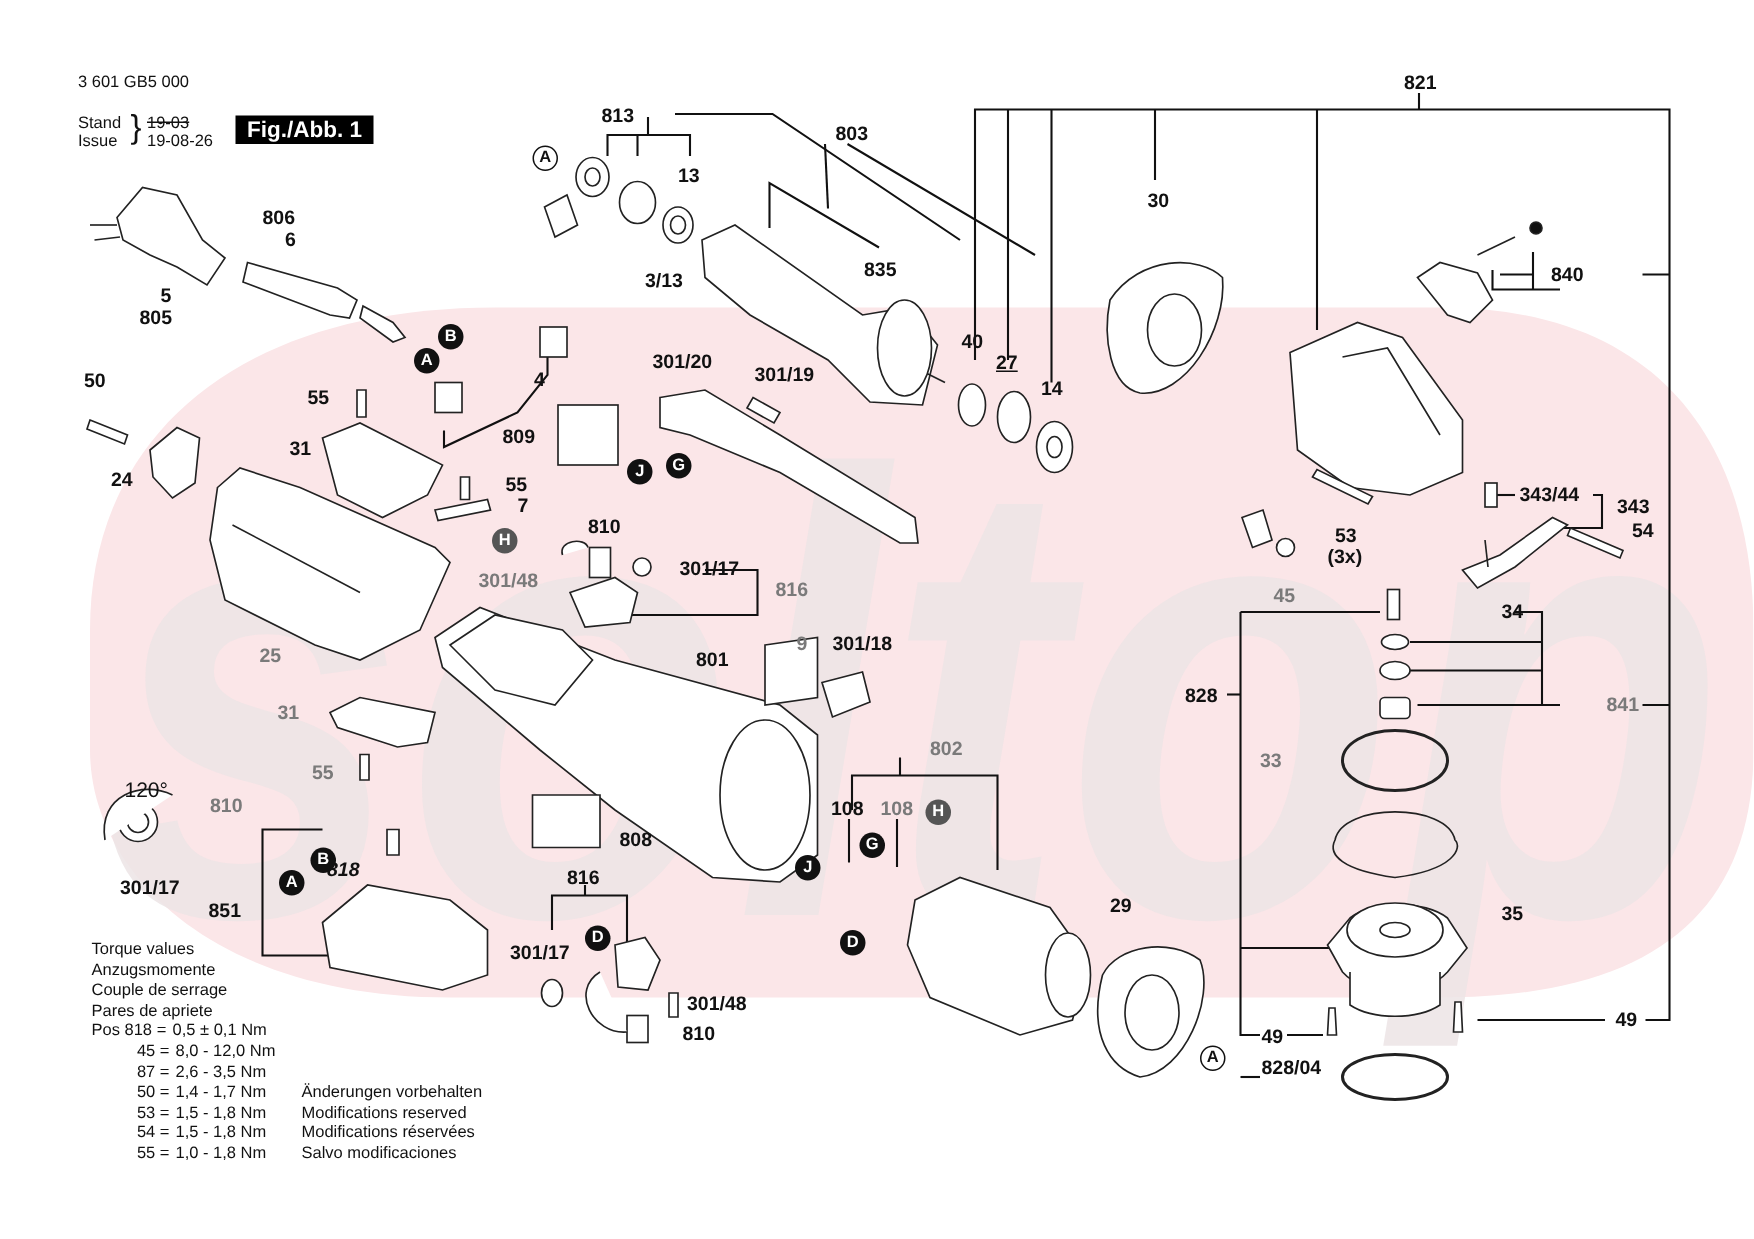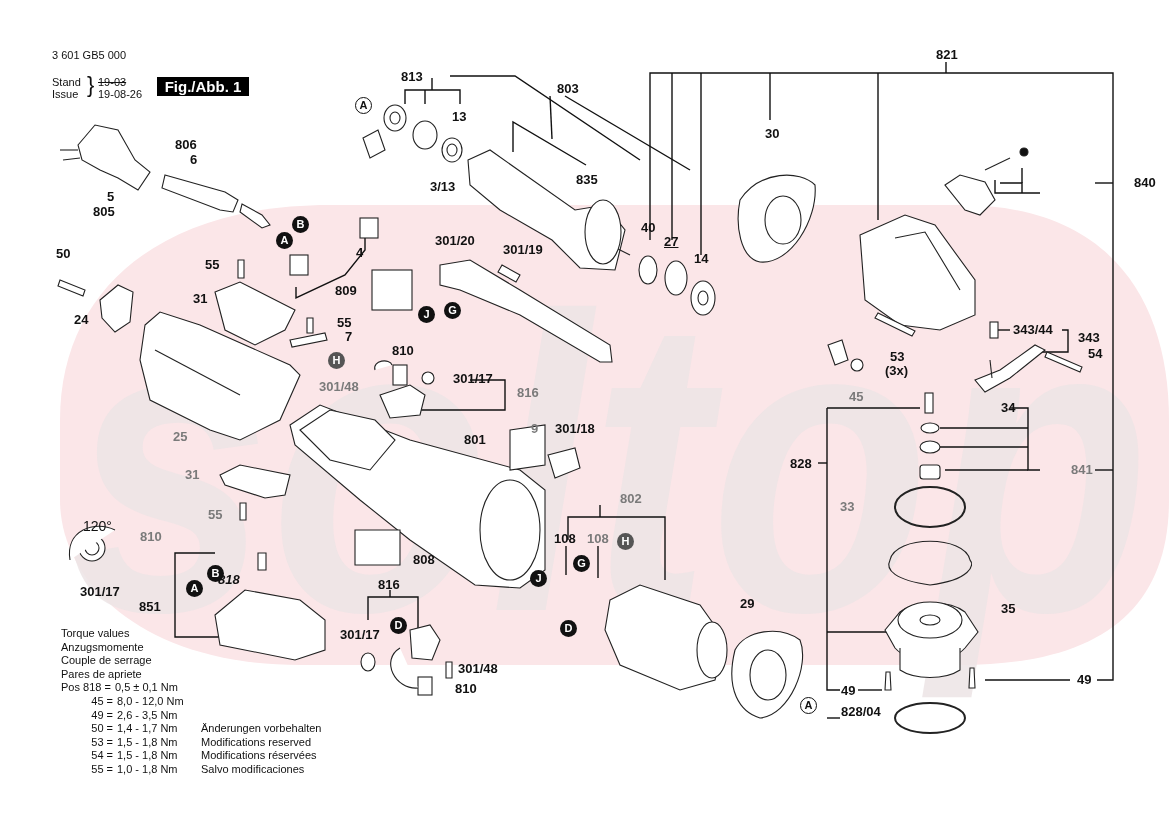--- a/index.html
+++ b/index.html
@@ -255,21 +255,21 @@
 <div class="lbl" style="left:378px;top:578px;">816</div>
 <div class="lbl" style="left:340px;top:628px;">301/17</div>
 <div class="lbl" style="left:458px;top:662px;">301/48</div>
 <div class="lbl" style="left:455px;top:682px;">810</div>
 <div class="lbl" style="left:740px;top:597px;">29</div>
 <div class="lbl" style="left:936px;top:48px;">821</div>
 <div class="lbl" style="left:765px;top:127px;">30</div>
 <div class="lbl" style="left:641px;top:221px;">40</div>
 <div class="lbl" style="left:664px;top:235px;text-decoration:underline;">27</div>
 <div class="lbl" style="left:694px;top:252px;">14</div>
-<div class="lbl" style="left:1134px;top:176px;">840</div>
+<div class="lbl" style="left:1034px;top:176px;">840</div>
 <div class="lbl" style="left:890px;top:350px;">53</div>
 <div class="lbl" style="left:885px;top:364px;">(3x)</div>
 <div class="lbl gray" style="left:849px;top:390px;">45</div>
 <div class="lbl" style="left:1013px;top:323px;">343/44</div>
 <div class="lbl" style="left:1078px;top:331px;">343</div>
 <div class="lbl" style="left:1088px;top:347px;">54</div>
 <div class="lbl" style="left:1001px;top:401px;">34</div>
 <div class="lbl" style="left:790px;top:457px;">828</div>
 <div class="lbl gray" style="left:1071px;top:463px;">841</div>
 <div class="lbl gray" style="left:840px;top:500px;">33</div>
@@ -300,21 +300,21 @@
   <div>Pares de apriete</div>
   <div class="trow" style="margin-left:-6px;">
       <span class="k" style="width:54px;text-align:left;padding-right:0;margin-left:6px;">Pos 818 =</span>
       <span>0,5 ± 0,1 Nm</span>
     </div>
   <div class="trow">
       <span class="k">45 =</span>
       <span>8,0 - 12,0 Nm</span>
     </div>
   <div class="trow">
-      <span class="k">49 =</span>
+      <span class="k">87 =</span>
       <span>2,6 - 3,5 Nm</span>
     </div>
   <div class="trow">
       <span class="k">50 =</span>
       <span>1,4 - 1,7 Nm</span>
     </div>
   <div class="trow">
       <span class="k">53 =</span>
       <span>1,5 - 1,8 Nm</span>
     </div>

